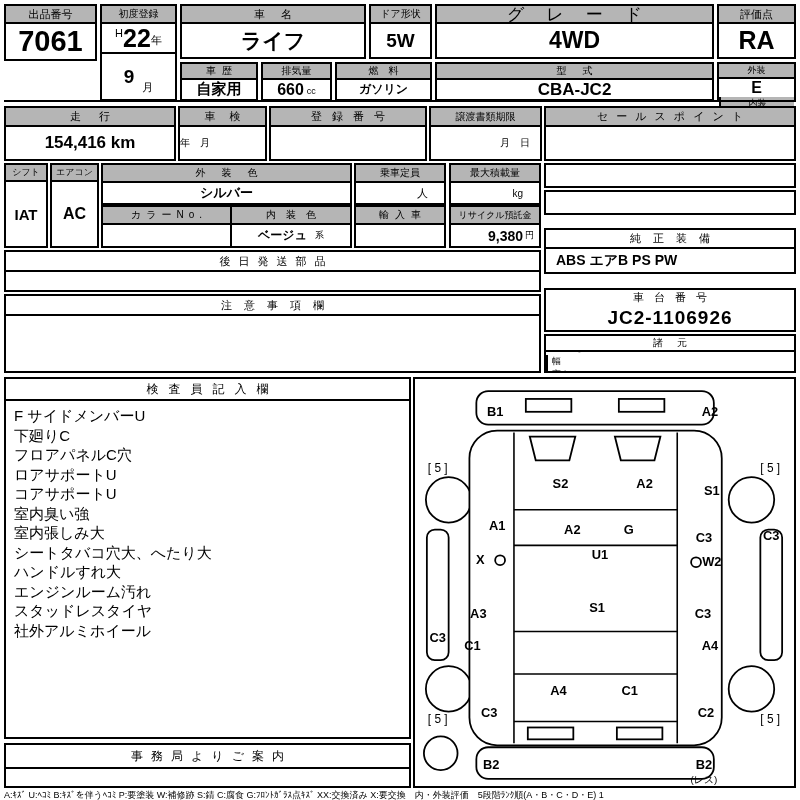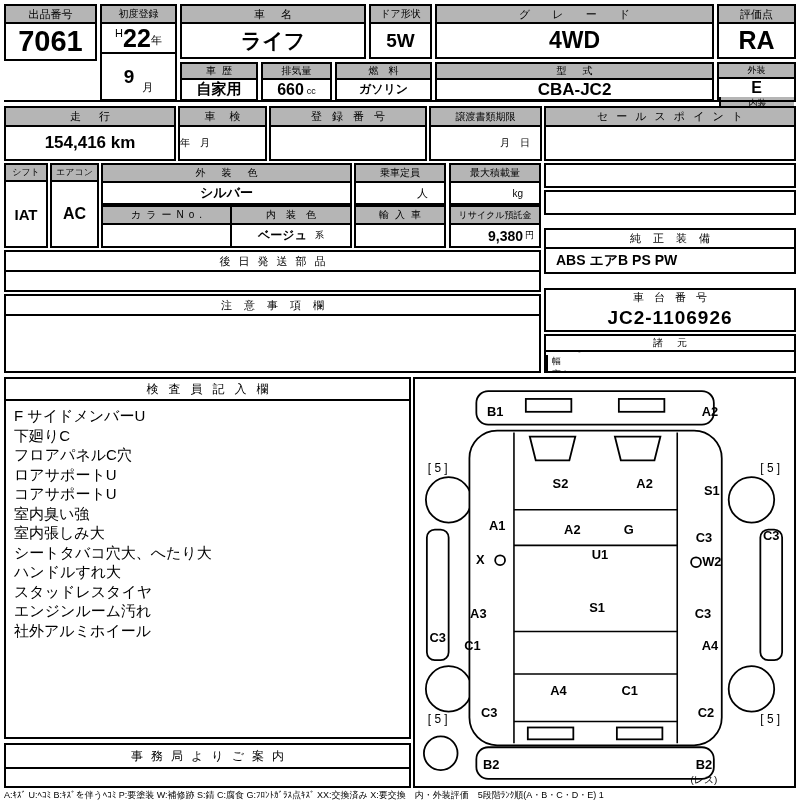--- a/index.html
+++ b/index.html
@@ -51,21 +51,21 @@
     <div class="hdr" style="height:16px;letter-spacing:16px;text-indent:16px;font-size:11px">車名</div>
     <div class="val" style="font-size:21px">ライフ</div>
   </div>
 
   <div class="cell" style="left:369px;top:4px;width:63px;height:55px">
     <div class="hdr" style="height:16px;font-size:10px">ドア形状</div>
     <div class="val" style="font-size:19px">5W</div>
   </div>
 
   <div class="cell" style="left:435px;top:4px;width:279px;height:55px">
-    <div class="hdr" style="height:16px;letter-spacing:22px;text-indent:22px;font-size:11px">グレード</div>
+    <div class="hdr" style="height:16px;letter-spacing:22px;text-indent:22px;font-size:17px">グレード</div>
     <div class="val" style="font-size:23px">4WD</div>
   </div>
 
   <div class="cell" style="left:717px;top:4px;width:79px;height:55px">
     <div class="hdr" style="height:16px;font-size:11px">評価点</div>
     <div class="val" style="font-size:25px">RA</div>
   </div>
 
   <div class="cell" style="left:180px;top:62px;width:78px;height:39px">
     <div class="hdr" style="height:14px;font-size:10px;letter-spacing:6px;text-indent:6px">車歴</div>
@@ -214,22 +214,22 @@
     <div style="padding:5px 4px">
       <div class="insp-line">F サイドメンバーU</div>
       <div class="insp-line">下廻りC</div>
       <div class="insp-line">フロアパネルC穴</div>
       <div class="insp-line">ロアサポートU</div>
       <div class="insp-line">コアサポートU</div>
       <div class="insp-line">室内臭い強</div>
       <div class="insp-line">室内張しみ大</div>
       <div class="insp-line">シートタバコ穴大、へたり大</div>
       <div class="insp-line">ハンドルすれ大</div>
+      <div class="insp-line">エンジンルーム汚れ</div>
       <div class="insp-line">スタッドレスタイヤ</div>
-      <div class="insp-line">エンジンルーム汚れ</div>
       <div class="insp-line">社外アルミホイール</div>
     </div>
   </div>
 
   <div class="cell" style="left:4px;top:743px;width:407px;height:45px">
     <div class="whdr" style="height:22px;font-size:12px;letter-spacing:8px;text-indent:8px">事務局よりご案内</div>
     <div class="val"></div>
   </div>
 
   <div class="cell" style="left:413px;top:377px;width:383px;height:411px">

